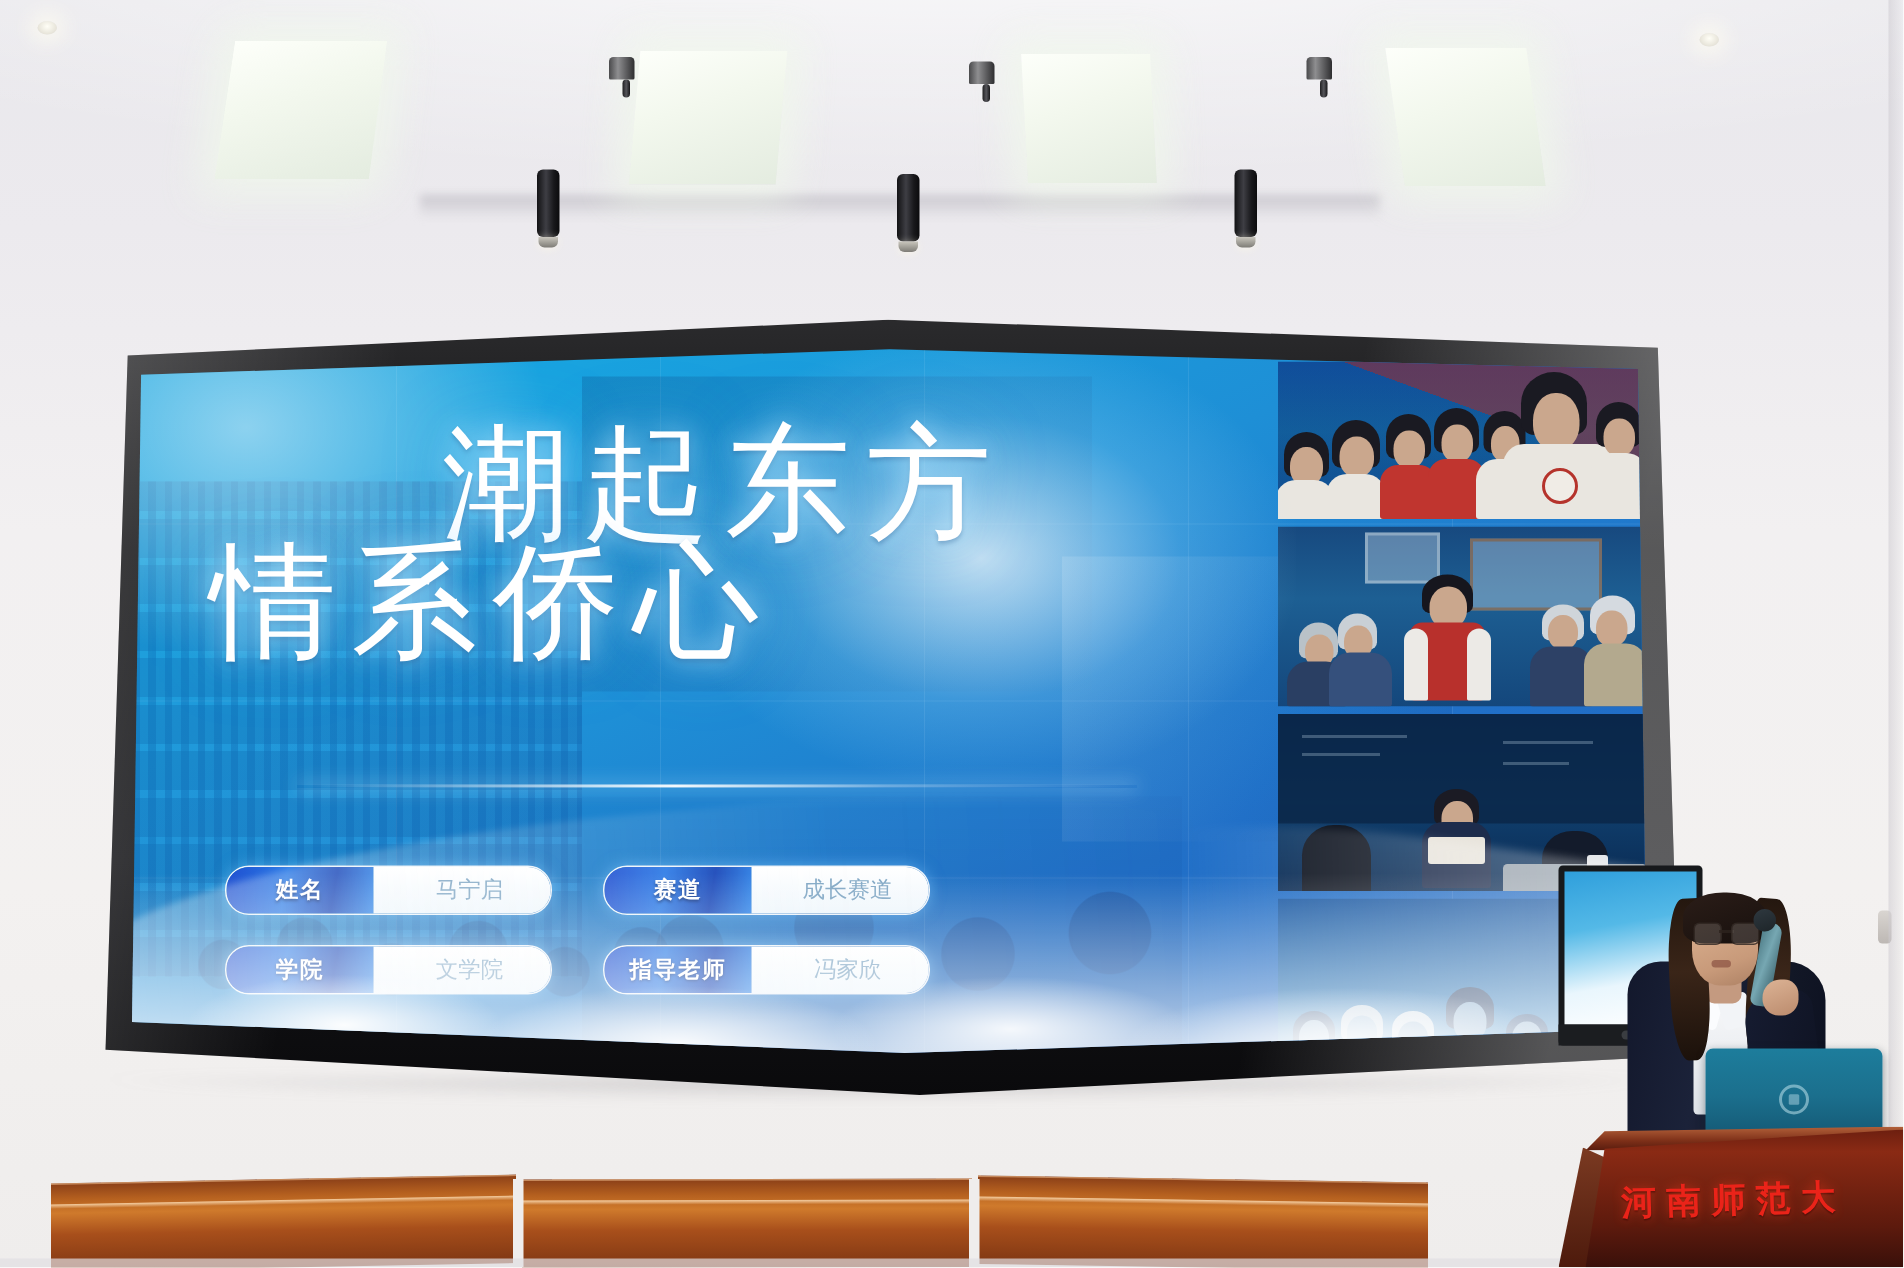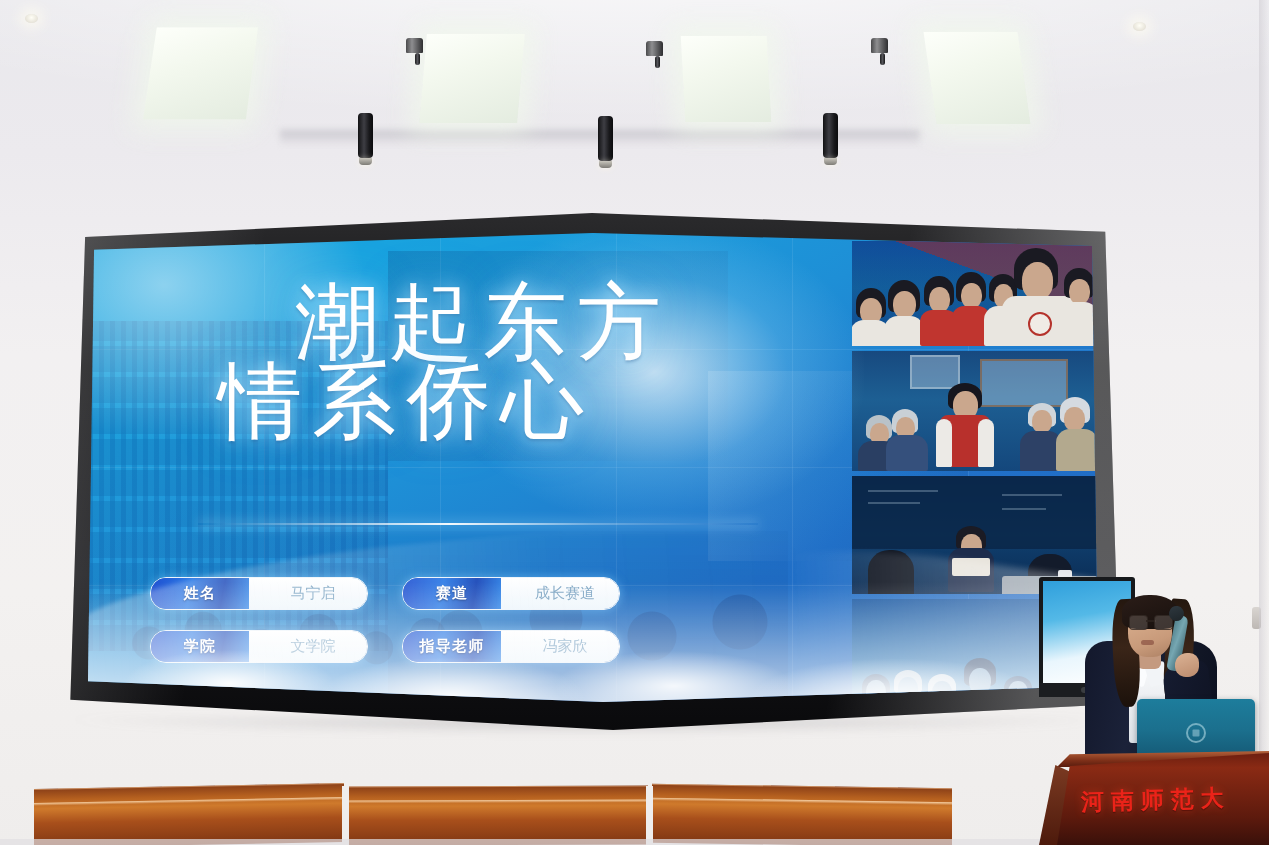--- a/index.html
+++ b/index.html
@@ -118,21 +118,21 @@
 
   
   .p4{position:absolute;inset:0;background:linear-gradient(180deg,#1454a0,#1a67ad 55%,#2d86c7);}
 
   
   .title-wrap{position:absolute;left:52px;top:50px;width:680px;}
   .line1,.line2{color:#fff;font-weight:400;letter-spacing:.12em;white-space:nowrap;
     text-shadow:0 0 18px rgba(190,235,255,.85),0 0 42px rgba(140,210,255,.55),0 2px 3px rgba(10,60,120,.35);
     font-family:"DejaVu Serif","Liberation Serif",serif;}
   .line1{font-size:84px;line-height:.98;margin-left:6px;text-align:center;}
-  .line2{font-size:84px;line-height:1.02;margin-left:78px;margin-top:-4px;}
+  .line2{font-size:84px;line-height:1.02;margin-top:-4px;}
 
   .subtitle{position:absolute;left:132px;top:254px;color:#f2fbff;font-size:21px;letter-spacing:.42em;
     font-family:"DejaVu Serif","Liberation Serif",serif;white-space:nowrap;
     text-shadow:0 0 12px rgba(170,225,255,.9),0 1px 2px rgba(8,50,110,.5);}
   .sub-rule{position:absolute;left:110px;top:292px;width:560px;height:2px;
     background:linear-gradient(90deg,rgba(255,255,255,0),rgba(255,255,255,.95) 45%,rgba(255,255,255,.35) 70%,rgba(255,255,255,0));
     box-shadow:0 0 12px rgba(200,240,255,.9);}
 
   
   .info-grid{position:absolute;left:62px;top:346px;width:470px;}

